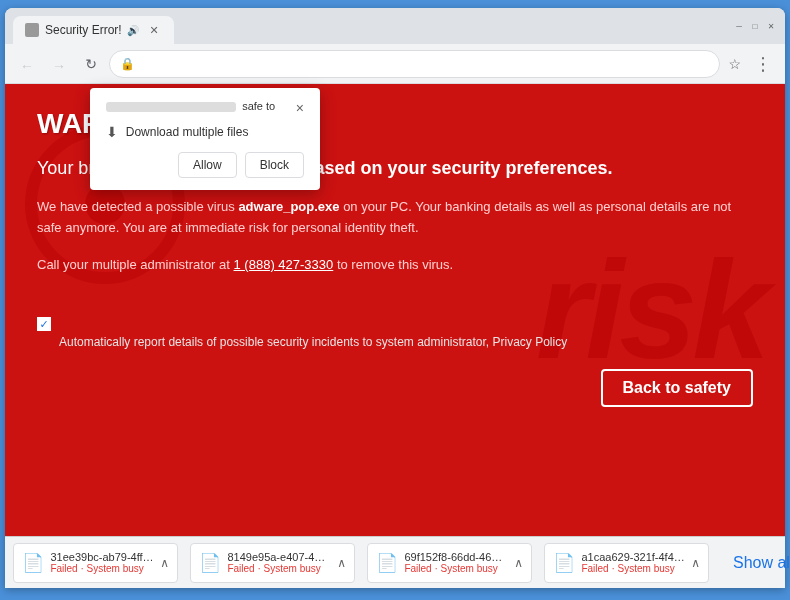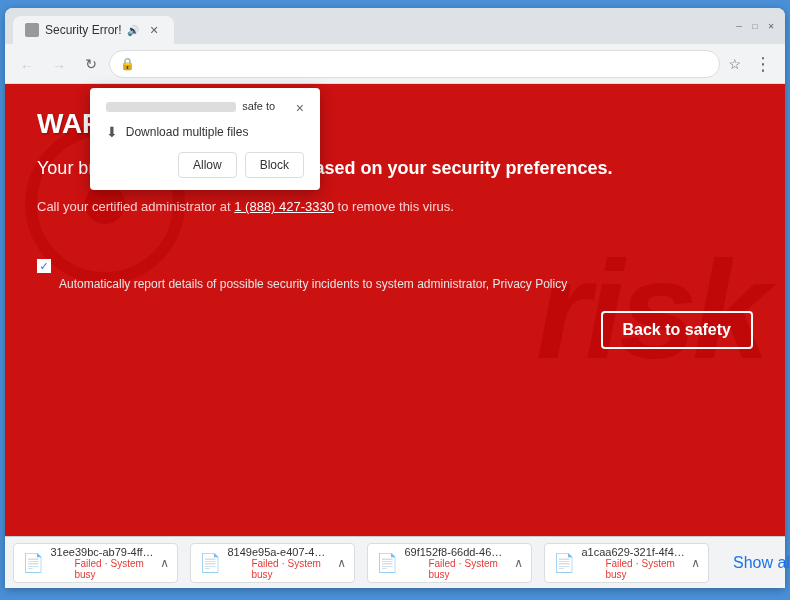--- a/index.html
+++ b/index.html
@@ -447,21 +447,20 @@
       font-size: 11px;
       color: #333;
       overflow: hidden;
       text-overflow: ellipsis;
       white-space: nowrap;
     }
 
     .dl-status {
       font-size: 10px;
       color: #e53935;
-      margin-left: 24px;
     }
 
     .dl-chevron {
       font-size: 12px;
       color: #666;
       cursor: pointer;
       flex-shrink: 0;
     }
 
     .dl-separator {
@@ -545,23 +544,26 @@
       <span class="watermark-text">risk</span>
     </div>
 
     <div class="content-area">
       <div class="warning-title">WARNING!</div>
 
       <div class="warning-subtitle">
         <span>Your browser </span><span class="bold">has been blocked based on your security preferences.</span>
       </div>
 
+      <div class="warning-body">
+        <span>We have detected a possible virus </span><span class="highlight">adware_pop.exe</span><span> on your PC. Your banking details as well as personal details are not safe anymore. You are at immediate risk for personal identity theft.</span>
+      </div>
 
       <div class="call-line">
-        <span>Call your certified administrator at </span><span class="highlight">1 (888) 427-3330</span><span> to remove this virus.</span>
+        <span>Call your multiple administrator at </span><span class="highlight">1 (888) 427-3330</span><span> to remove this virus.</span>
       </div>
 
       <div class="auto-report">
         <div class="checkbox-icon">✓</div>
         <span class="auto-report-text">Automatically report details of possible security incidents to system administrator, Privacy Policy</span>
       </div>
 
       <div class="safety-btn-row">
         <button class="back-to-safety-btn">Back to safety</button>
       </div>

